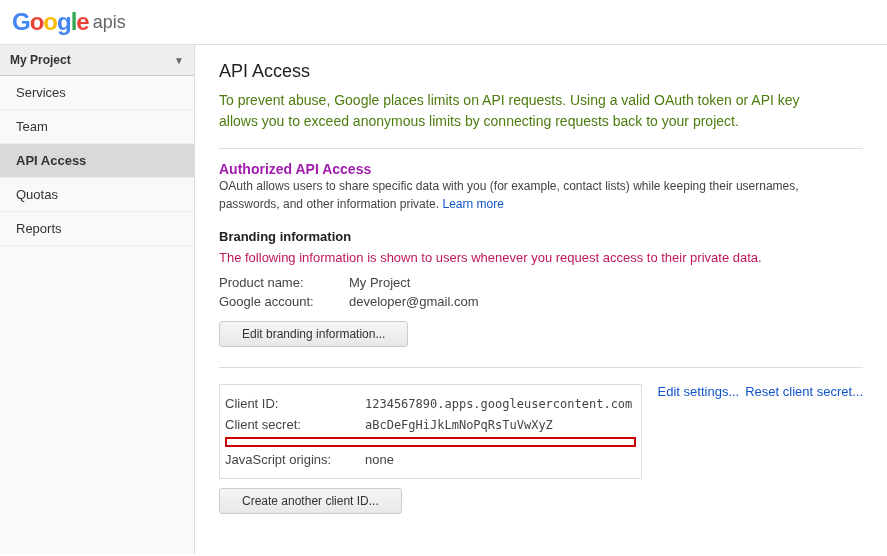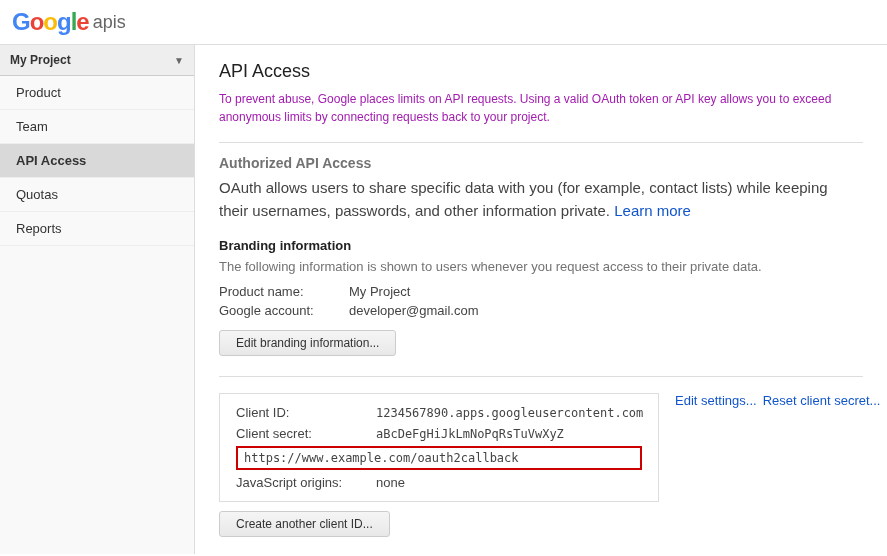--- a/index.html
+++ b/index.html
@@ -67,89 +67,88 @@
     }
 
     h1.page-title {
       font-size: 18px;
       font-weight: normal;
       color: #222;
       margin-bottom: 8px;
     }
 
     .page-description {
-      font-size: 12px;
-      color: #a21caf;
+      font-size: 14px;
+      color: #4d7c0f;
       line-height: 1.5;
       margin-bottom: 16px;
       max-width: 620px;
     }
 
     h2.section-title {
       font-size: 14px;
       font-weight: bold;
-      color: #737373;
-      margin-bottom: 6px;
+      color: #a21caf;
     }
 
     .section-description {
-      font-size: 15px;
+      font-size: 12px;
       color: #444;
       line-height: 1.5;
       margin-bottom: 16px;
       max-width: 620px;
     }
 
     .learn-more { color: #1155CC; text-decoration: none; }
 
     
     .branding-section { margin-top: 12px; margin-bottom: 20px; }
     .branding-title { font-size: 13px; font-weight: bold; margin-bottom: 6px; }
-    .branding-desc { font-size: 13px; color: #737373; margin-bottom: 10px; }
+    .branding-desc { font-size: 13px; color: #be185d; margin-bottom: 10px; }
 
     .info-row {
       display: flex;
       align-items: center;
       margin-bottom: 4px;
     }
     .info-label {
       font-size: 13px;
       color: #444;
       width: 130px;
       flex-shrink: 0;
     }
     .info-value {
       font-size: 13px;
       color: #444;
     }
 
     .btn {
       display: inline-block;
-      padding: 5px 16px;
+      padding: 5px 22px;
       font-size: 12px;
       background: linear-gradient(#f5f5f5, #e8e8e8);
       border: 1px solid #ccc;
       border-radius: 3px;
       cursor: pointer;
       color: #333;
       margin-top: 8px;
     }
 
     
     .client-id-section { margin-top: 16px; }
     .client-id-title { font-size: 14px; font-weight: bold; margin-bottom: 10px; }
 
     .client-table-wrapper {
       display: flex;
       align-items: flex-start;
     }
 
     .client-table {
       border: 1px solid #ddd;
-      padding: 8px 16px;
+      padding: 8px 5px;
       flex: 1;
       max-width: 440px;
     }
 
     .client-row {
       display: flex;
       align-items: center;
       padding: 3px 0;
     }
 
@@ -210,21 +209,21 @@
 </div>
 
 <div id="layout">
 
   <div id="sidebar">
     <div class="project-select">
       <span class="project-select-label">My Project</span>
       <span class="dropdown-arrow">▼</span>
     </div>
     <div class="nav-item">
-      <span>Product</span>
+      <span>Services</span>
     </div>
     <div class="nav-item">
       <span>Team</span>
     </div>
     <div class="nav-item active">
       <span>API Access</span>
     </div>
     <div class="nav-item">
       <span>Quotas</span>
     </div>
@@ -273,21 +272,20 @@
             <span class="client-label">Client ID:</span>
             <span class="client-value monospace">1234567890.apps.googleusercontent.com</span>
           </div>
 
           <div class="client-row">
             <span class="client-label">Client secret:</span>
             <span class="client-value monospace">aBcDeFgHiJkLmNoPqRsTuVwXyZ</span>
           </div>
 
           <div class="client-row redirect-row">
-            <span class="client-value monospace">https://www.example.com/oauth2callback</span>
           </div>
 
           <div class="client-row">
             <span class="client-label">JavaScript origins:</span>
             <span class="client-value">none</span>
           </div>
 
         </div>
 
         <div class="side-actions">

